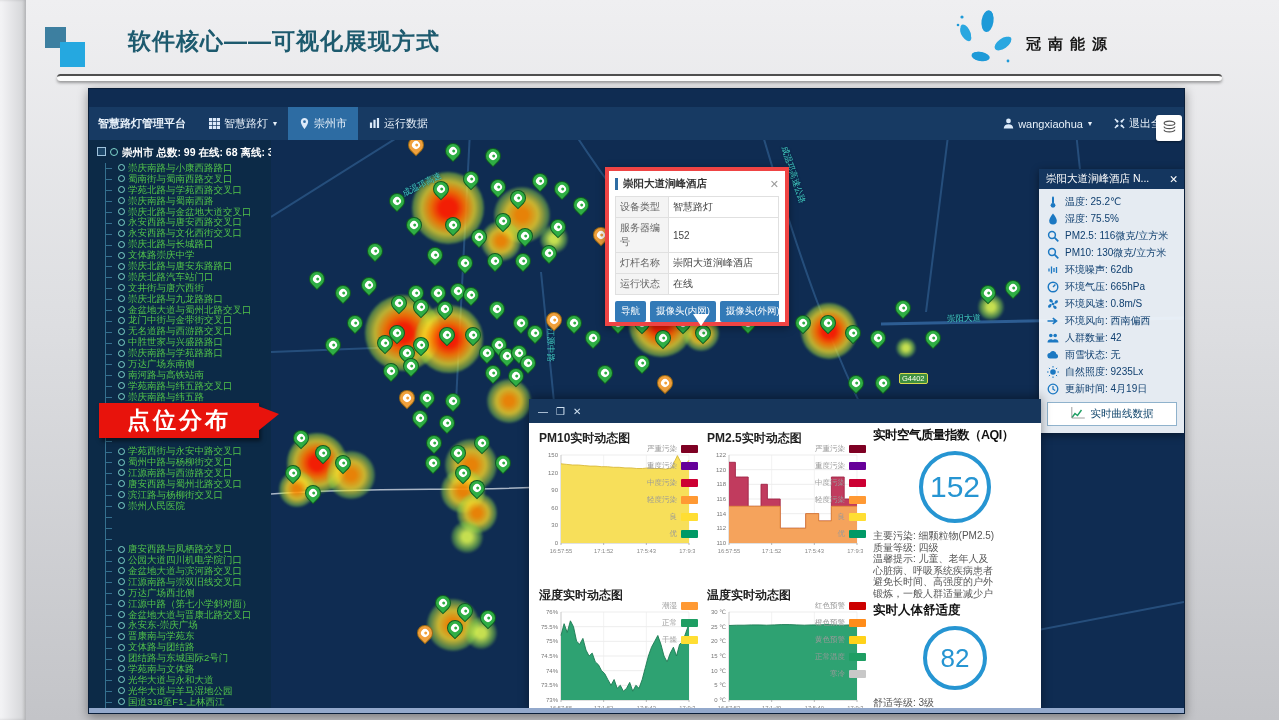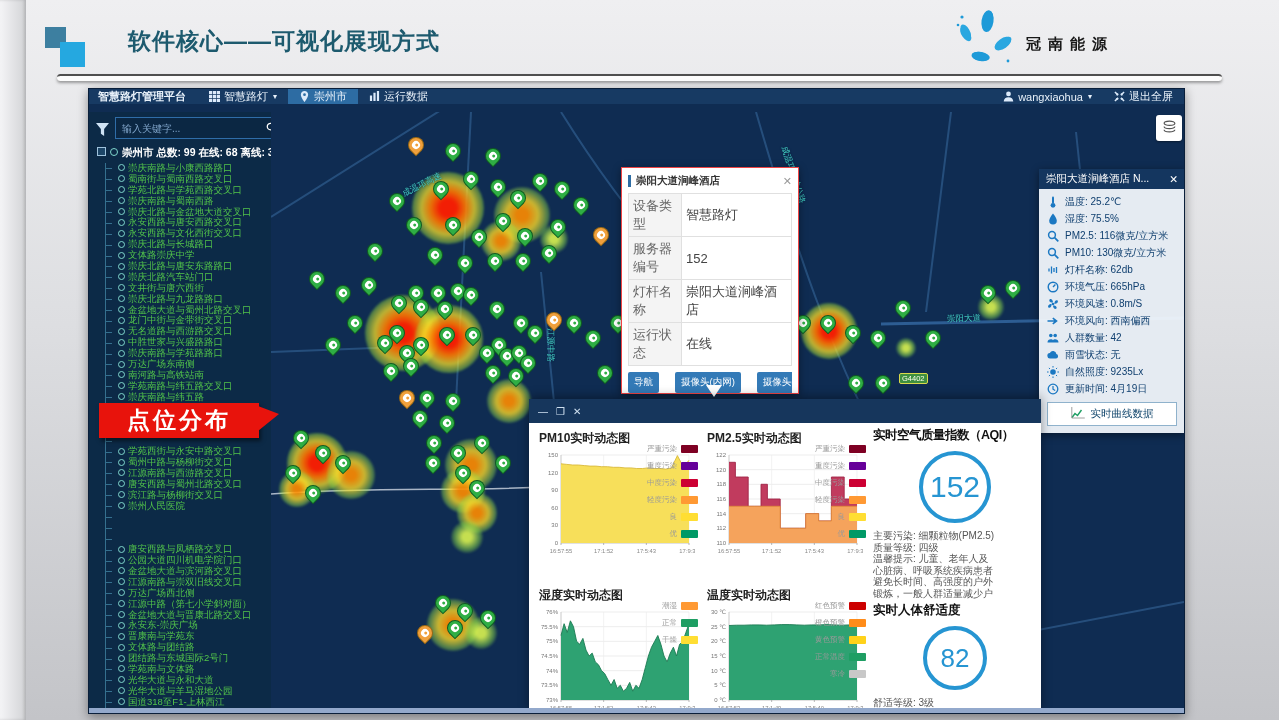--- a/index.html
+++ b/index.html
@@ -14,21 +14,21 @@
   .slide-title{position:absolute;left:128px;top:26px;font-size:23px;font-weight:bold;color:#1d5a6e;letter-spacing:1px;}
   .divider{position:absolute;left:57px;top:74px;width:1165px;height:5px;background:#fcfcfc;
     border-top:2px solid #4f4f4f;border-radius:4px;box-shadow:0 2px 3px rgba(0,0,0,.35);}
   .logo{position:absolute;left:952px;top:4px;width:270px;height:74px;display:flex;align-items:center;gap:8px;}
   .logo-text{display:flex;flex-direction:column;line-height:1;}
   .logo-main{font-size:33px;font-weight:900;color:#0c0c0c;letter-spacing:1px;}
   .logo-sub{font-size:15px;font-weight:bold;color:#171717;letter-spacing:7px;margin-top:4px;}
   
   .window{position:absolute;left:88px;top:88px;width:1095px;height:624px;background:#0f2c52;
     overflow:hidden;border:1px solid #0a1f3a;box-shadow:0 3px 10px rgba(0,0,0,.4);}
-  .navbar{position:absolute;left:0;top:0;width:100%;height:15px;background:#173a63;display:flex;
+  .navbar{position:absolute;left:0;top:18px;width:100%;height:33px;background:#173a63;display:flex;
     align-items:center;font-size:11px;color:#e8f1fa;z-index:20;}
   .brand{padding:0 12px 0 9px;font-weight:bold;}
   .nav-item{height:100%;display:flex;align-items:center;gap:4px;padding:0 11px;cursor:pointer;}
   .nav-item.active{background:#2d6ca3;}
   .nav-right{margin-left:auto;display:flex;align-items:center;height:100%;}
   .nav-ic{display:inline-flex;width:11px;height:11px;color:#dceafa;}
   .nav-ic svg{width:11px;height:11px;}
   .caret{font-size:8px;margin-left:1px;}
   
   .sidebar{position:absolute;left:0;top:23px;width:182px;height:601px;background:#0c2a47;z-index:15;overflow:hidden;}
@@ -68,30 +68,30 @@
   .layer-btn{position:absolute;left:1067px;top:26px;width:26px;height:26px;background:#fff;border-radius:3px;
     display:flex;align-items:center;justify-content:center;z-index:22;box-shadow:0 1px 2px rgba(0,0,0,.4);cursor:pointer;}
   .layer-btn svg{width:15px;height:13px;}
   
   .callout{position:absolute;left:10px;width:160px;height:35px;background:#e8130c;color:#fff;font-weight:bold;
     font-size:23px;display:flex;align-items:center;justify-content:center;letter-spacing:3px;z-index:50;
     box-shadow:2px 3px 4px rgba(0,0,0,.5);}
   .callout::after{content:'';position:absolute;right:-20px;top:3px;border-left:21px solid #e8130c;
     border-top:8px solid transparent;border-bottom:17px solid transparent;}
   
-  .popup{position:absolute;left:532px;top:78px;width:164px;background:#fff;border:1px solid #ef4444;
+  .popup{position:absolute;left:516px;top:78px;width:164px;background:#fff;border:4px solid #ef4444;
     box-shadow:0 2px 8px rgba(0,0,0,.4);z-index:40;padding:6px 6px 0 6px;}
   .popup-head{display:flex;align-items:center;gap:5px;}
   .popup-bar{width:3px;height:12px;background:#2e6da4;}
   .popup-title{font-size:10.5px;font-weight:bold;color:#333;flex:1;}
   .popup-close{color:#9a9a9a;font-size:11px;cursor:pointer;line-height:1;}
-  .popup table{width:100%;border-collapse:collapse;font-size:13px;margin-top:5px;}
+  .popup table{width:100%;border-collapse:collapse;font-size:10px;margin-top:5px;}
   .popup th{background:#f4f4f4;width:44px;color:#666;font-weight:normal;text-align:left;padding:3px 4px;border:1px solid #e0e0e0;}
   .popup td{padding:3px 4px;border:1px solid #e0e0e0;color:#444;}
-  .popup-btns{display:flex;gap:16px;margin-top:6px;overflow:hidden;}
+  .popup-btns{display:flex;gap:4px;margin-top:6px;overflow:hidden;}
   .pp-btn{background:#337ab7;color:#fff;font-size:9.5px;border:none;border-radius:2px;padding:4px 6px;white-space:nowrap;flex:0 0 auto;cursor:pointer;}
   .popup-ptr{position:absolute;left:84px;bottom:-12px;width:0;height:0;border:8px solid transparent;border-top:12px solid #fff;}
   
   .env-panel{position:absolute;left:950px;top:80px;width:146px;z-index:41;box-shadow:0 2px 8px rgba(0,0,0,.45);}
   .env-head{height:20px;background:#14365f;color:#fff;font-size:10.5px;display:flex;align-items:center;padding:0 7px;}
   .env-head .t{flex:1;}
   .env-body{background:rgba(243,248,252,.94);padding:4px 0 5px 0;}
   .env-row{display:flex;align-items:center;gap:5px;padding:1.5px 8px;font-size:10px;color:#0f3f6f;}
   .env-row .ic{width:13px;height:12px;color:#1b78c2;display:inline-flex;flex:0 0 13px;}
   .env-row .ic svg{width:12px;height:12px;}
@@ -510,21 +510,21 @@
               </svg>
             </span>
             <span>PM10: 130微克/立方米</span>
           </div>
           <div class="env-row">
             <span class="ic">
               <svg viewBox="0 0 12 12">
                 <path d="M2 4.5v3M4.5 2.5v7M7 4v4M9.5 3v6" stroke="currentColor" stroke-width="1.3" fill="none"></path>
               </svg>
             </span>
-            <span>灯杆名称: 62db</span>
+            <span>环境噪声: 62db</span>
           </div>
           <div class="env-row">
             <span class="ic">
               <svg viewBox="0 0 12 12">
                 <circle cx="6" cy="6" r="4.8" fill="none" stroke="currentColor" stroke-width="1.4"></circle>
                 <path d="M6 6L8.4 3.6" stroke="currentColor" stroke-width="1.4"></path>
               </svg>
             </span>
             <span>环境气压: 665hPa</span>
           </div>

